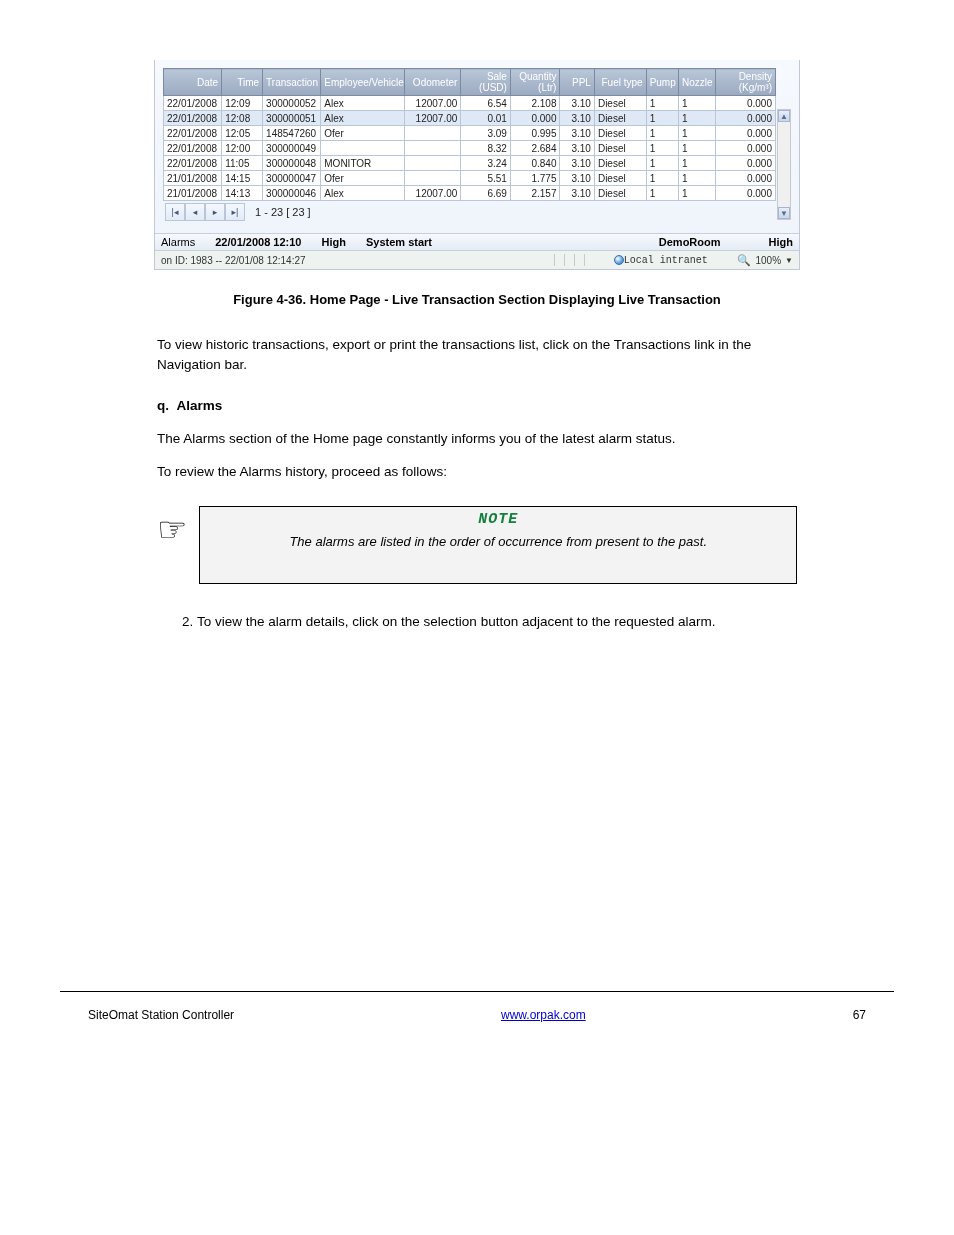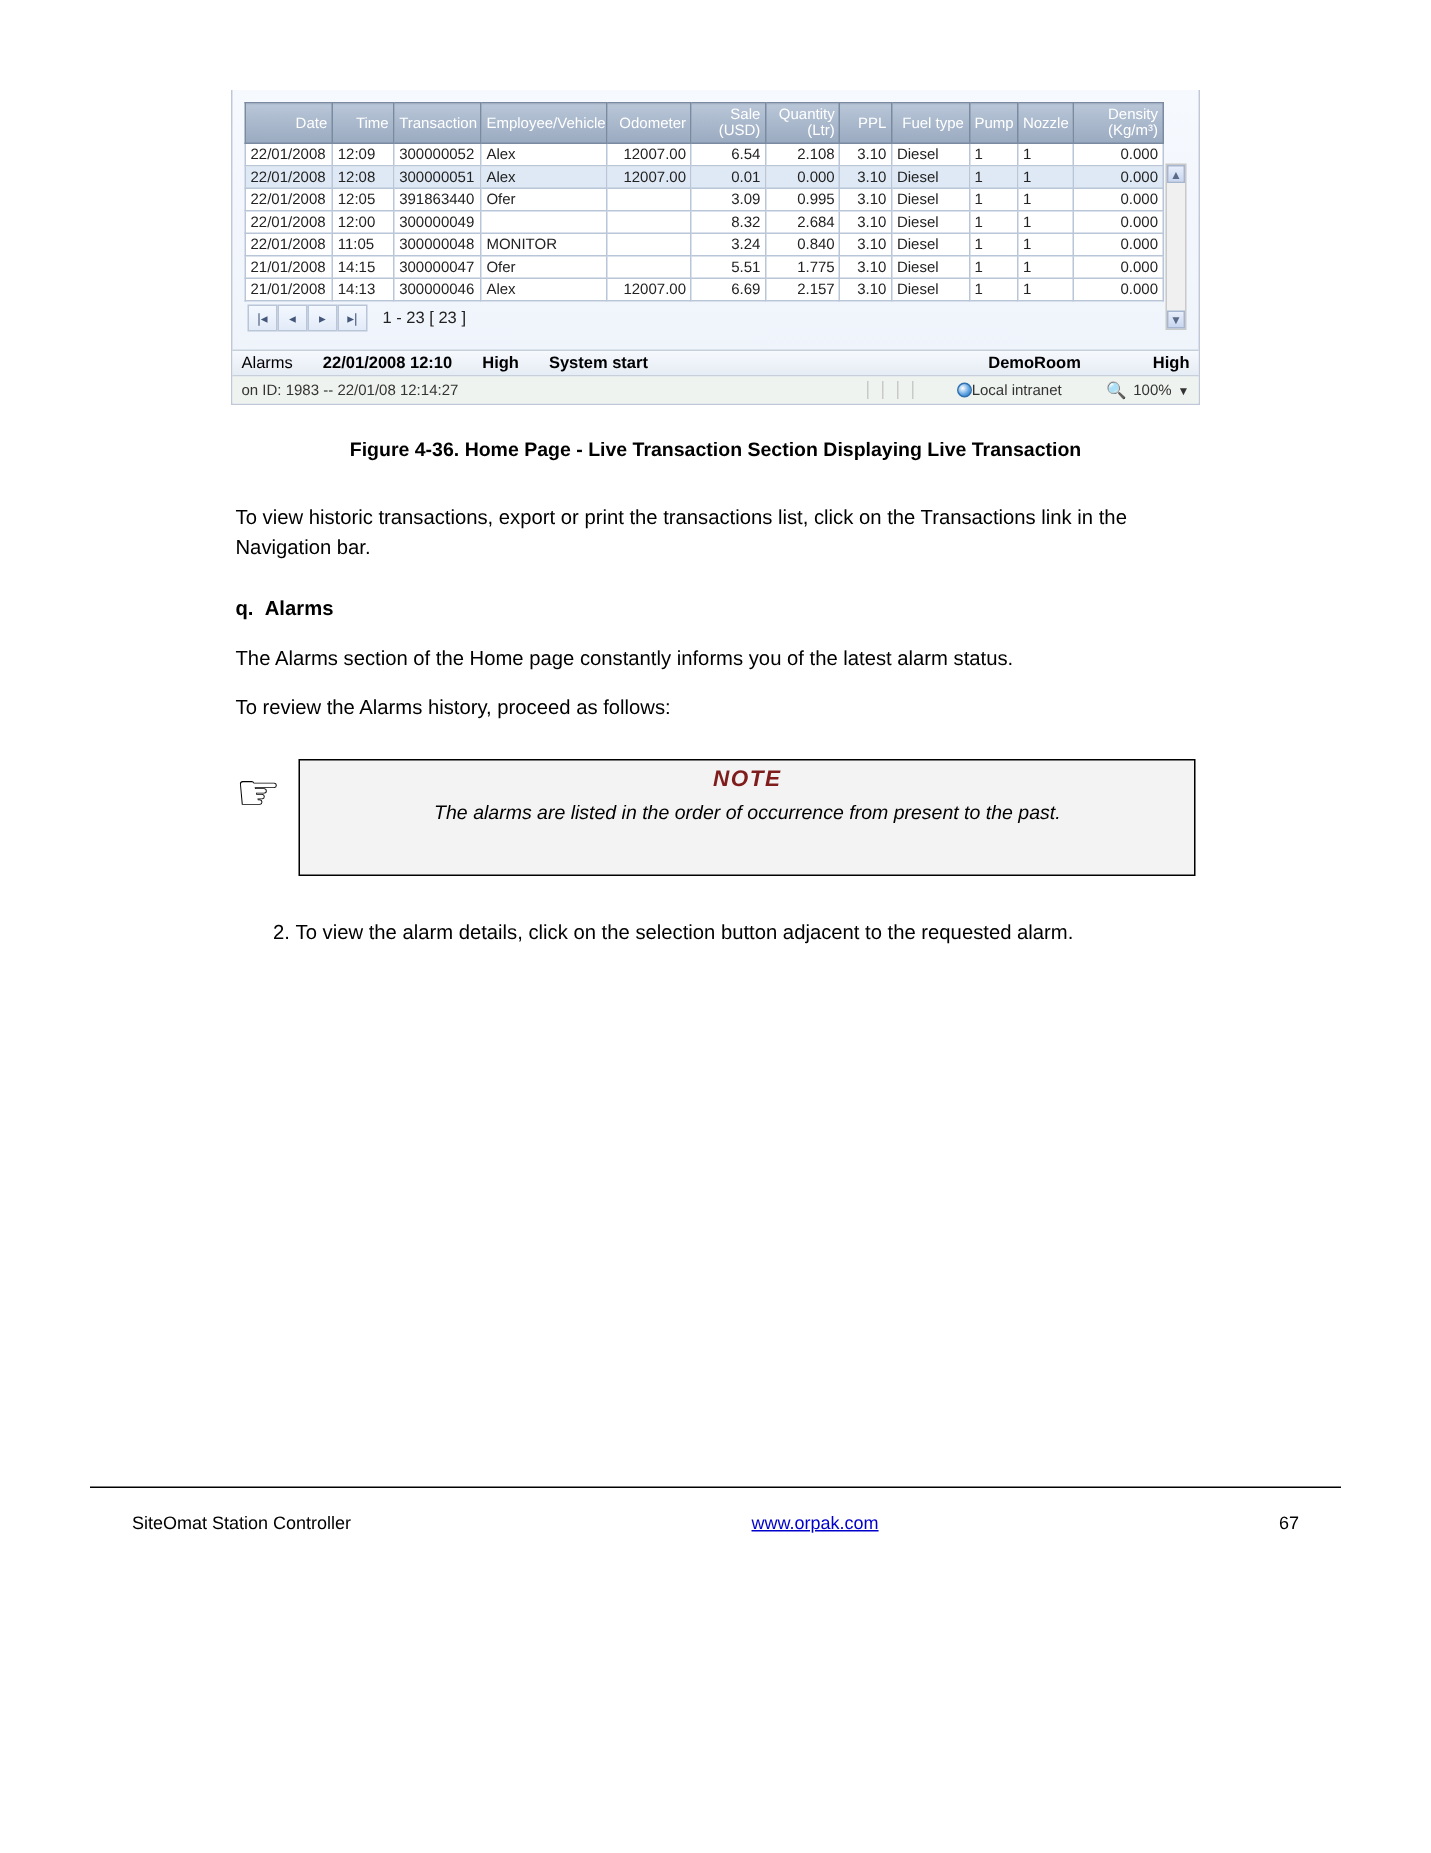--- a/index.html
+++ b/index.html
@@ -114,21 +114,21 @@
     align-items:center;
     justify-content: space-between;
     background:#eef3ef;
     font-size:10px;
     height:18px;
     padding:0 6px;
     color:#333;
   }
   .status .cells { display:flex; gap:0; }
   .status .cells div { border-left:1px solid #c9c9c9; width:10px; height:12px; }
-  .status .intranet { display:flex; align-items:center; gap:0; margin-left:20px; }
+  .status .intranet { display:flex; align-items:center; gap:0; margin-left:20px;font-family:Liberation Mono, monospace; }
   .status .globe {
     width:10px;height:10px;border-radius:50%;
     background: radial-gradient(circle at 35% 35%, #fff, #5aa0e0 60%, #3070b0);
     border:1px solid #3070b0;
   }
   .status .zoom { display:flex; align-items:center; gap:4px; color:#333;}
   .status .mag { font-size:11px; }
 
   
   .figcap {
@@ -168,23 +168,24 @@
     border: 1px solid #000;
     min-height: 78px;
     background: #f3f3f3;
     text-align:center;
     padding: 4px 6px;
   }
   .note-box .title {
     font-style: italic;
     font-weight: bold;
     font-size: 15px;
-    color: #7f1d1d;
+    color: #15803d;
     letter-spacing: 1px;
     margin: 0 0 6px 0;
+    font-family: Liberation Mono, monospace;
   }
   .note-box .msg {
     font-style: italic;
     font-size: 13px;
     color: #000;
   }
 
   
   .footer-rule {
     border:0;
@@ -274,21 +275,21 @@
             <td class="num">0.000</td>
             <td class="num">3.10</td>
             <td>Diesel</td>
             <td>1</td>
             <td>1</td>
             <td class="num">0.000</td>
           </tr>
           <tr>
             <td>22/01/2008</td>
             <td>12:05</td>
-            <td>391863440</td>
+            <td>148547260</td>
             <td>Ofer</td>
             <td class="num"></td>
             <td class="num">3.09</td>
             <td class="num">0.995</td>
             <td class="num">3.10</td>
             <td>Diesel</td>
             <td>1</td>
             <td>1</td>
             <td class="num">0.000</td>
           </tr>

